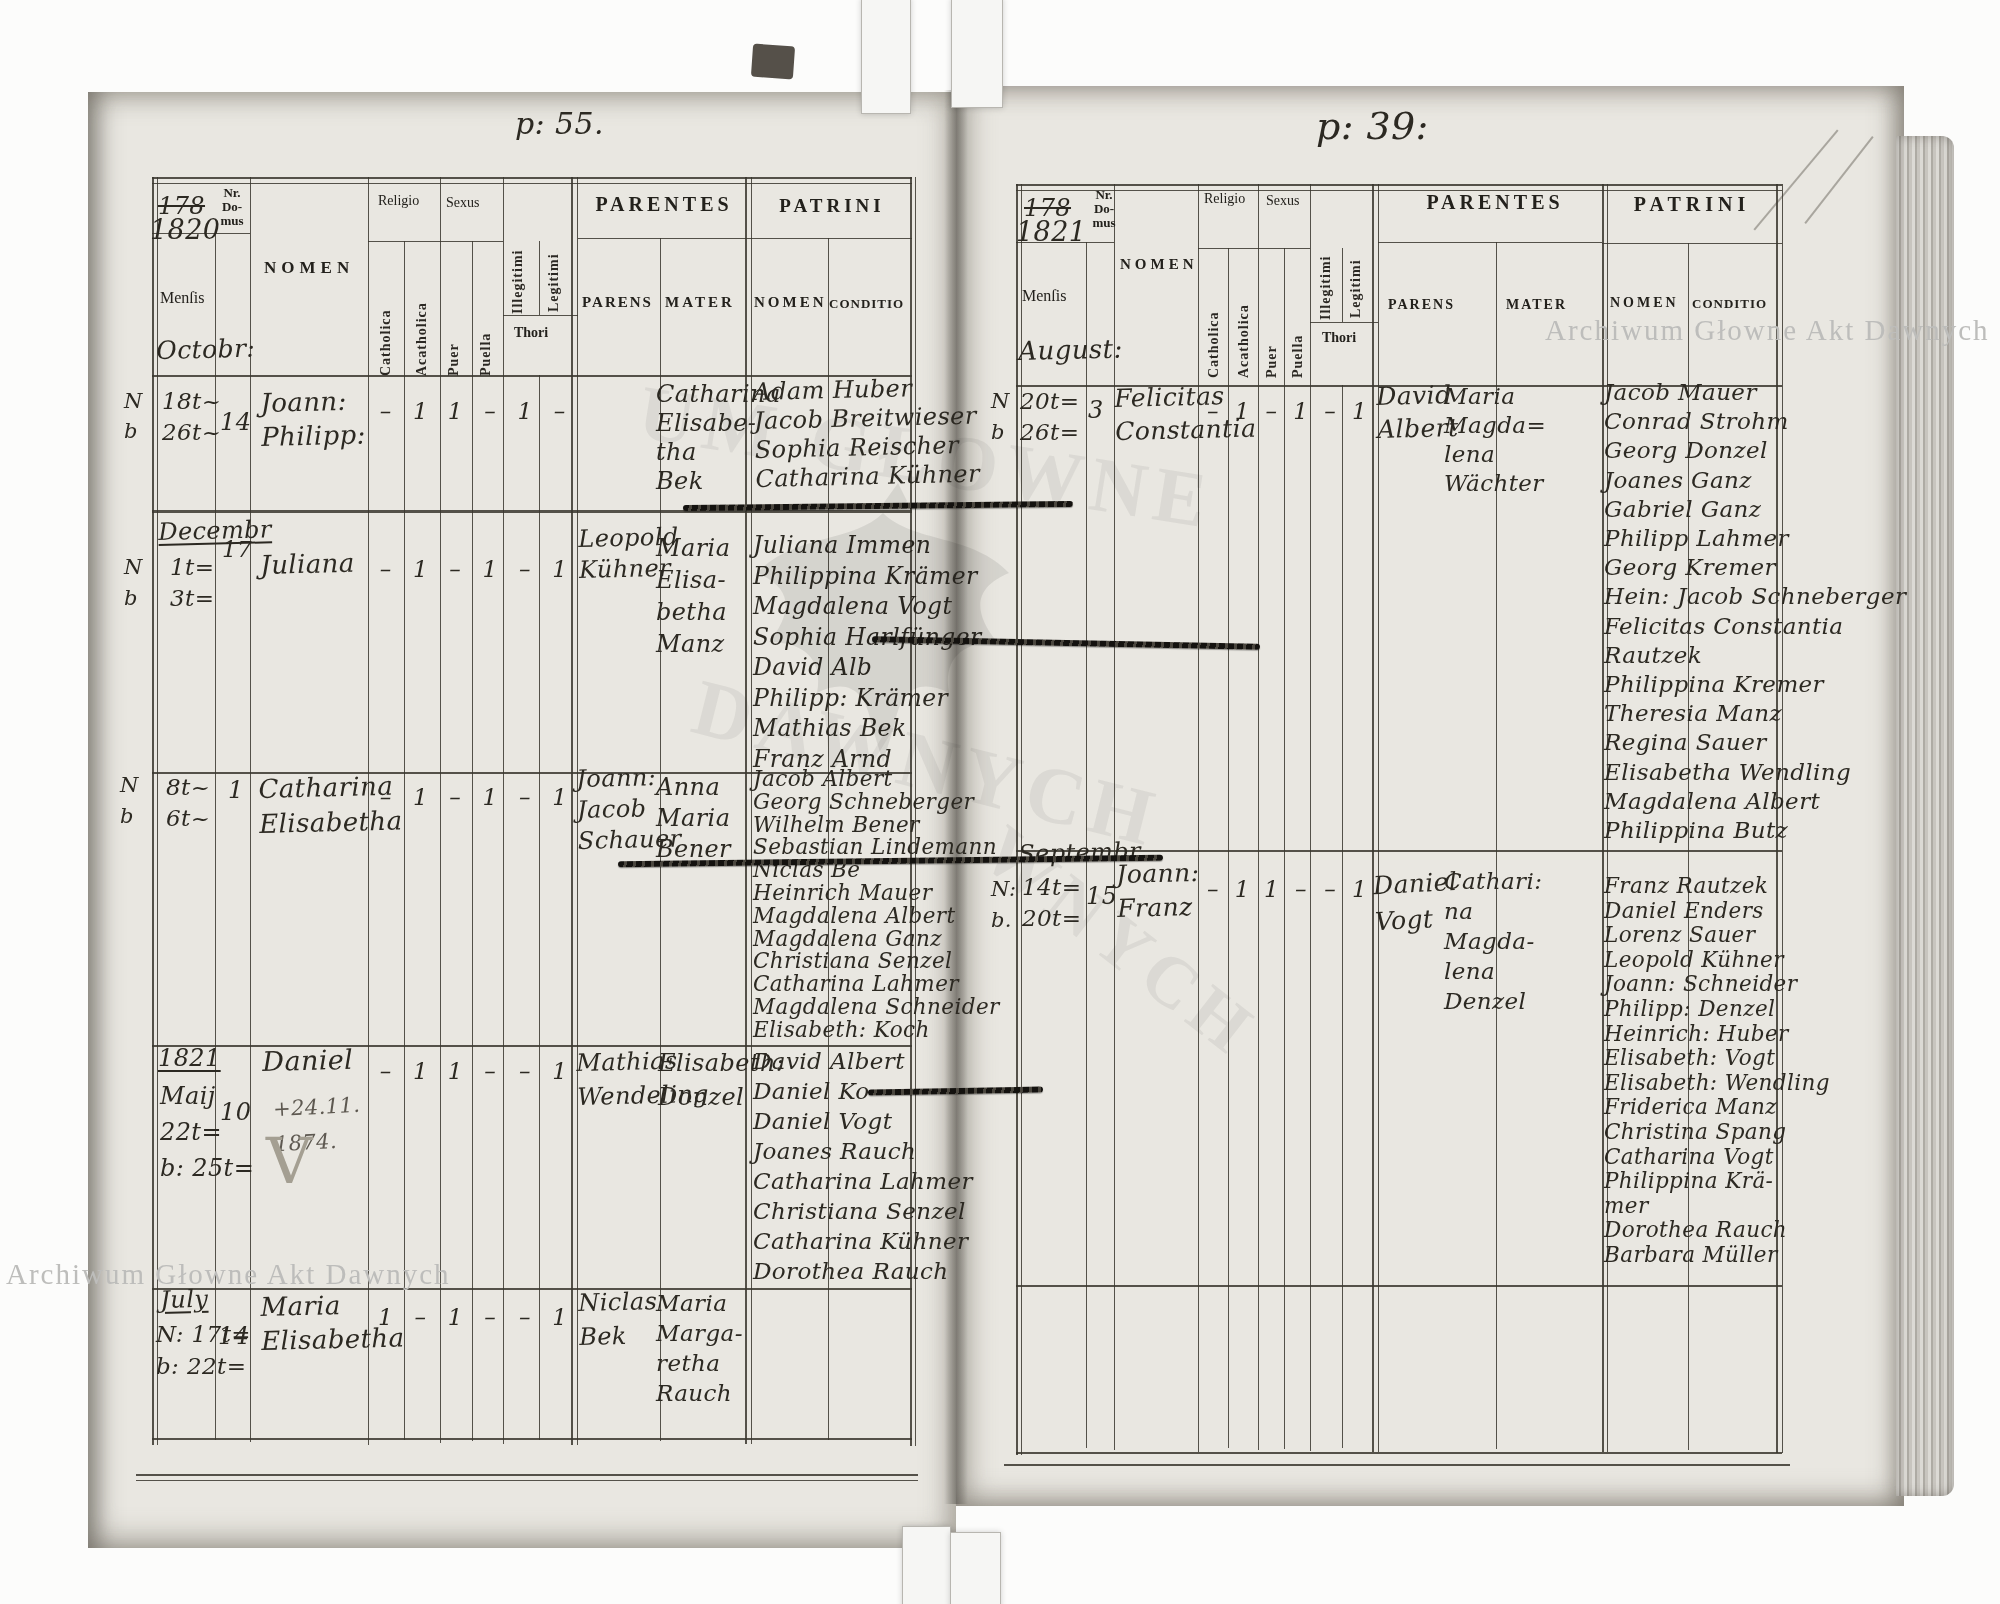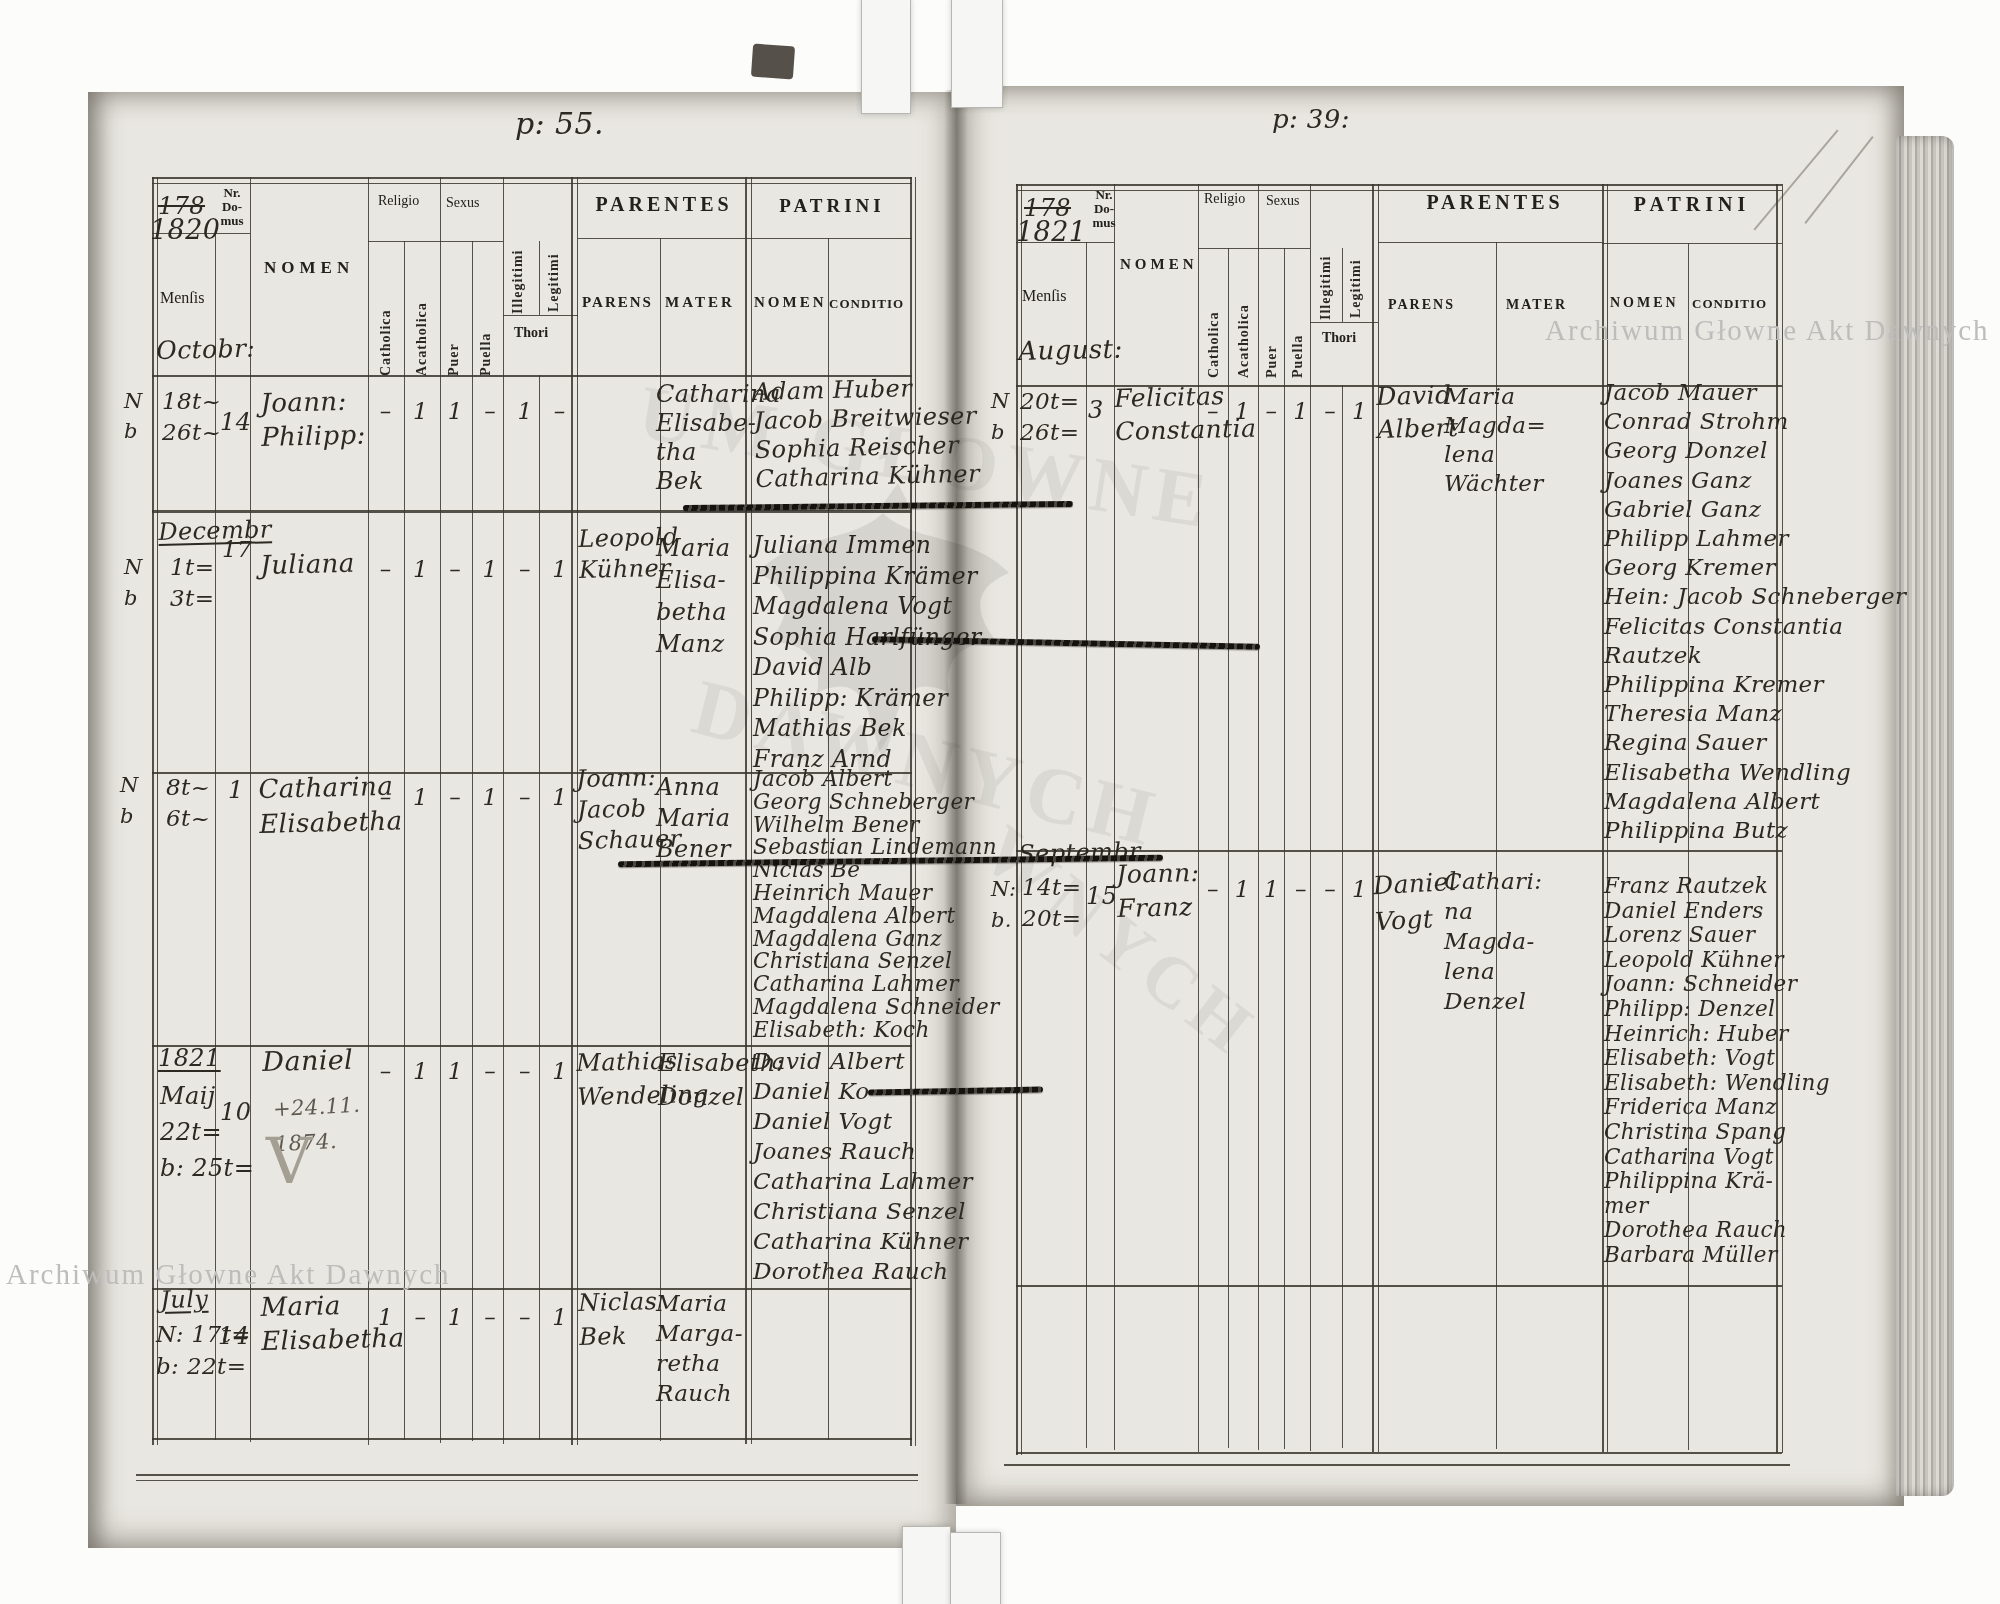--- a/index.html
+++ b/index.html
@@ -265,21 +265,21 @@
     <span>–</span>
     <span>1</span>
   </div>
   <div class="hw tilt" style="left:578px;top:1286px;font-size:24px;line-height:34px;">Niclas
 Bek</div>
   <div class="hw" style="left:656px;top:1288px;font-size:23px;line-height:30px;">Maria
 Marga-
 retha
 Rauch</div>
 
-  <div class="hw" style="left:1272px;top:104px;font-size:26px;">p: 39:</div>
+  <div class="hw" style="left:1316px;top:104px;font-size:38px;">p: 39:</div>
 
   <i class="gl" style="left:1016px;top:184px;width:766px;height:2.2px;"></i>
   <i class="gl" style="left:1016px;top:190px;width:766px;height:1.4px;"></i>
   <i class="gl" style="left:1016px;top:242px;width:98px;height:1.4px;"></i>
   <i class="gl" style="left:1198px;top:248px;width:112px;height:1.4px;"></i>
   <i class="gl" style="left:1378px;top:242px;width:224px;height:1.4px;"></i>
   <i class="gl" style="left:1602px;top:243px;width:180px;height:1.4px;"></i>
   <i class="gl" style="left:1310px;top:322px;width:68px;height:1.4px;"></i>
   <i class="gl" style="left:1016px;top:385px;width:766px;height:2px;"></i>
   <i class="gl" style="left:1016px;top:850px;width:766px;height:1.8px;"></i>

